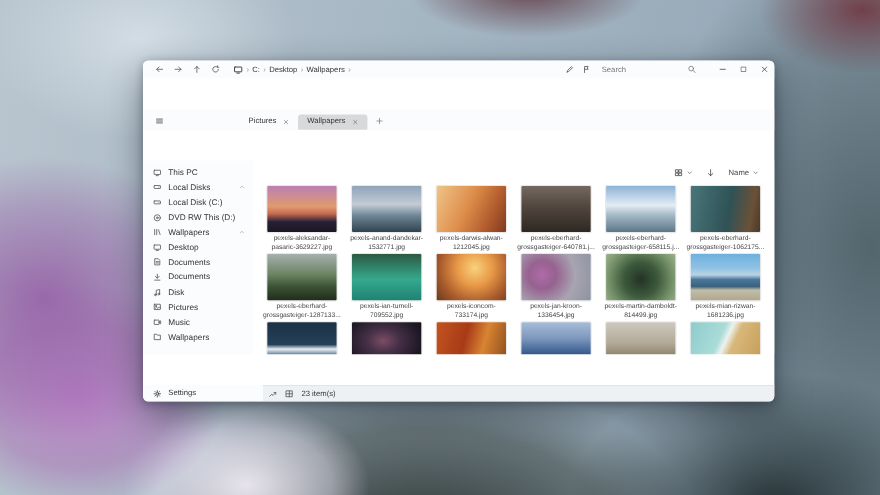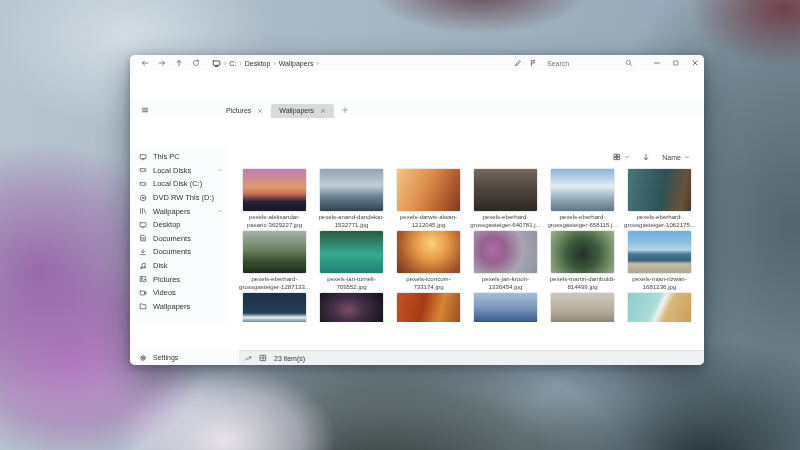--- a/index.html
+++ b/index.html
@@ -300,21 +300,21 @@
             </span>
             <span class="side-label">Pictures</span>
           </div>
           <div class="side-item indent">
             <span class="icon">
               <svg viewBox="0 0 12 12">
                 <rect x="1.8" y="3" width="6.6" height="6" rx="0.6"></rect>
                 <path d="M8.4 5.4l2.2-1.4v4L8.4 6.6z"></path>
               </svg>
             </span>
-            <span class="side-label">Videos</span>
+            <span class="side-label">Music</span>
           </div>
           <div class="side-item">
             <span class="icon">
               <svg viewBox="0 0 12 12">
                 <path d="M1.8 9.6V2.8h3.1l1 1.2h4.3v5.6z"></path>
               </svg>
             </span>
             <span class="side-label">Wallpapers</span>
           </div>
         </aside>

